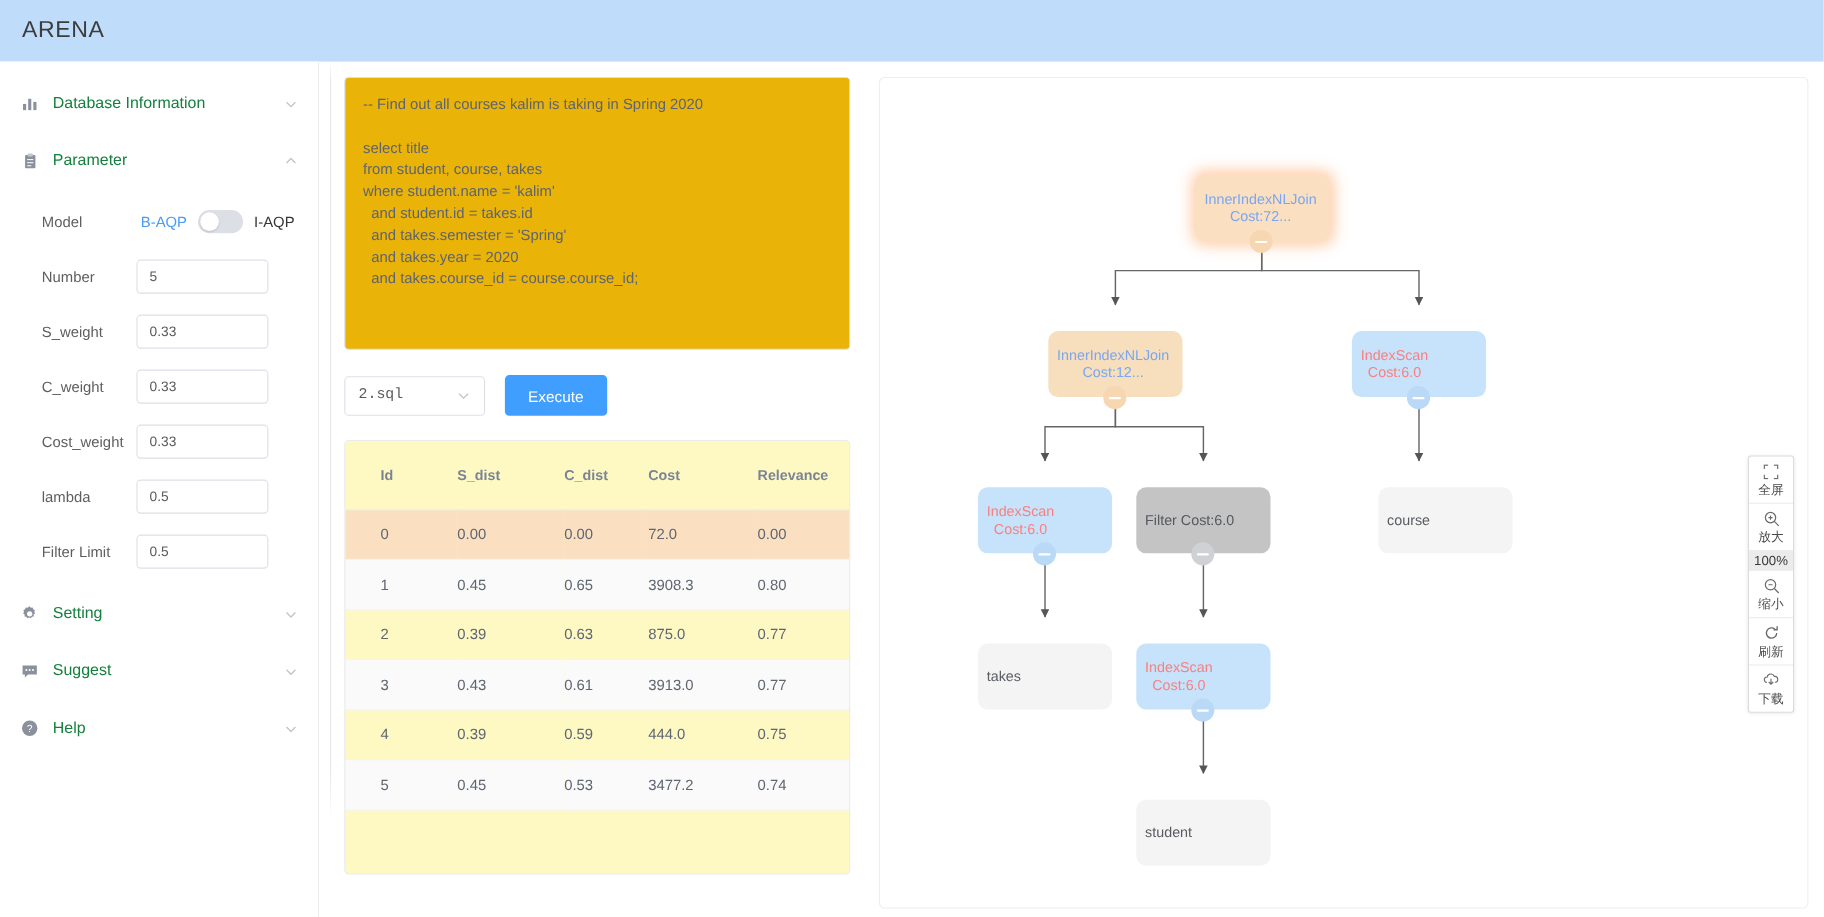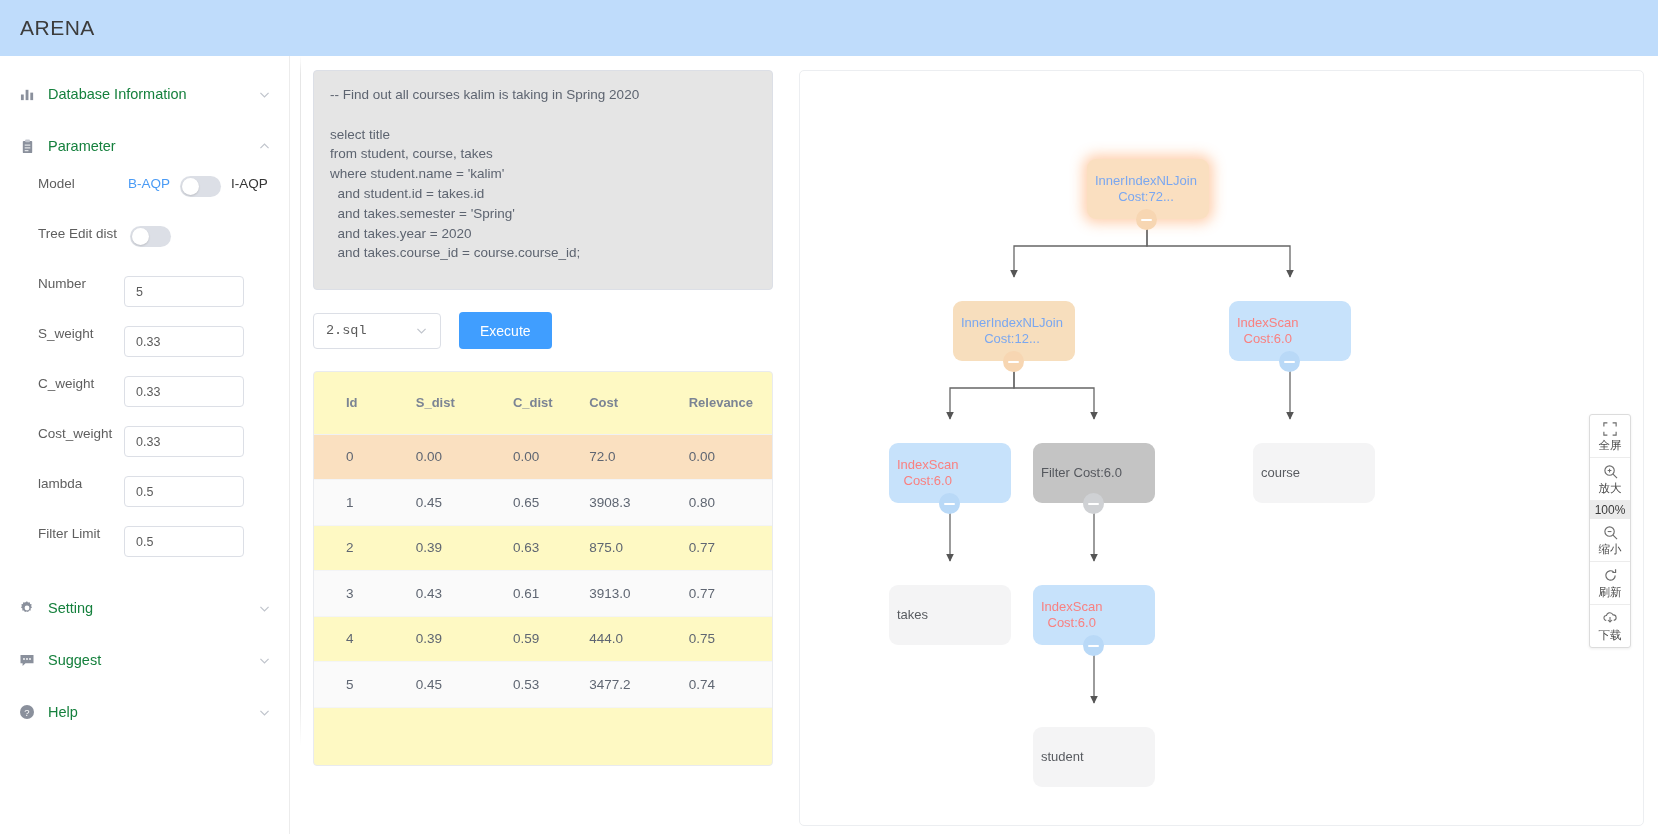--- a/index.html
+++ b/index.html
@@ -66,21 +66,21 @@
   .side-section .chev {
     color: #c0c4cc;
     width: 14px; height: 14px;
     display: inline-flex; align-items: center; justify-content: center;
   }
   .chev.up svg { transform: rotate(180deg); }
 
   .param-list { padding: 4px 0 6px 0; }
   .param-row {
     display: flex;
-    align-items: flex-start;
+    align-items: center;
     height: 50px;
     padding-left: 38px;
   }
   .param-label {
     width: 86px;
     flex: 0 0 86px;
     font-size: 13.5px;
     color: #5e5e5e;
   }
   .param-field {
@@ -131,33 +131,33 @@
   }
 
   
   #center-col {
     width: 480px;
     flex: 0 0 480px;
     padding: 14px 0 0 12px;
   }
   #sql-editor {
     width: 460px;
-    height: 220px;
+    height: 248px;
     border: 1px solid #dcdfe6;
     border-radius: 4px;
     padding: 14px 16px;
     font-size: 13.5px;
     line-height: 19.8px;
     color: #5d6470;
     resize: none;
     outline: none;
     font-family: inherit;
     white-space: pre;
     overflow: hidden;
-    background: #e5e5e5;
+    background: #eab308;
   }
   #run-bar {
     display: flex;
     align-items: center;
     margin-top: 18px;
     gap: 18px;
   }
   #sql-select {
     width: 128px;
     height: 36px;
@@ -371,26 +371,20 @@
     <div class="param-list">
       <div class="param-row model-row">
         <span class="param-label">Model</span>
         <span class="model-opt active">B-AQP</span>
         <span class="switch">
             <span class="knob"></span>
           </span>
         <span class="model-opt inactive">I-AQP</span>
       </div>
 
-      <div class="param-row">
-        <span class="param-label">Tree Edit dist</span>
-        <span class="switch">
-            <span class="knob"></span>
-          </span>
-      </div>
 
       <div class="param-row">
         <span class="param-label">Number</span>
         <input class="param-field" value="5" style="">
       </div>
       <div class="param-row">
         <span class="param-label">S_weight</span>
         <input class="param-field" value="0.33" style="">
       </div>
       <div class="param-row">

